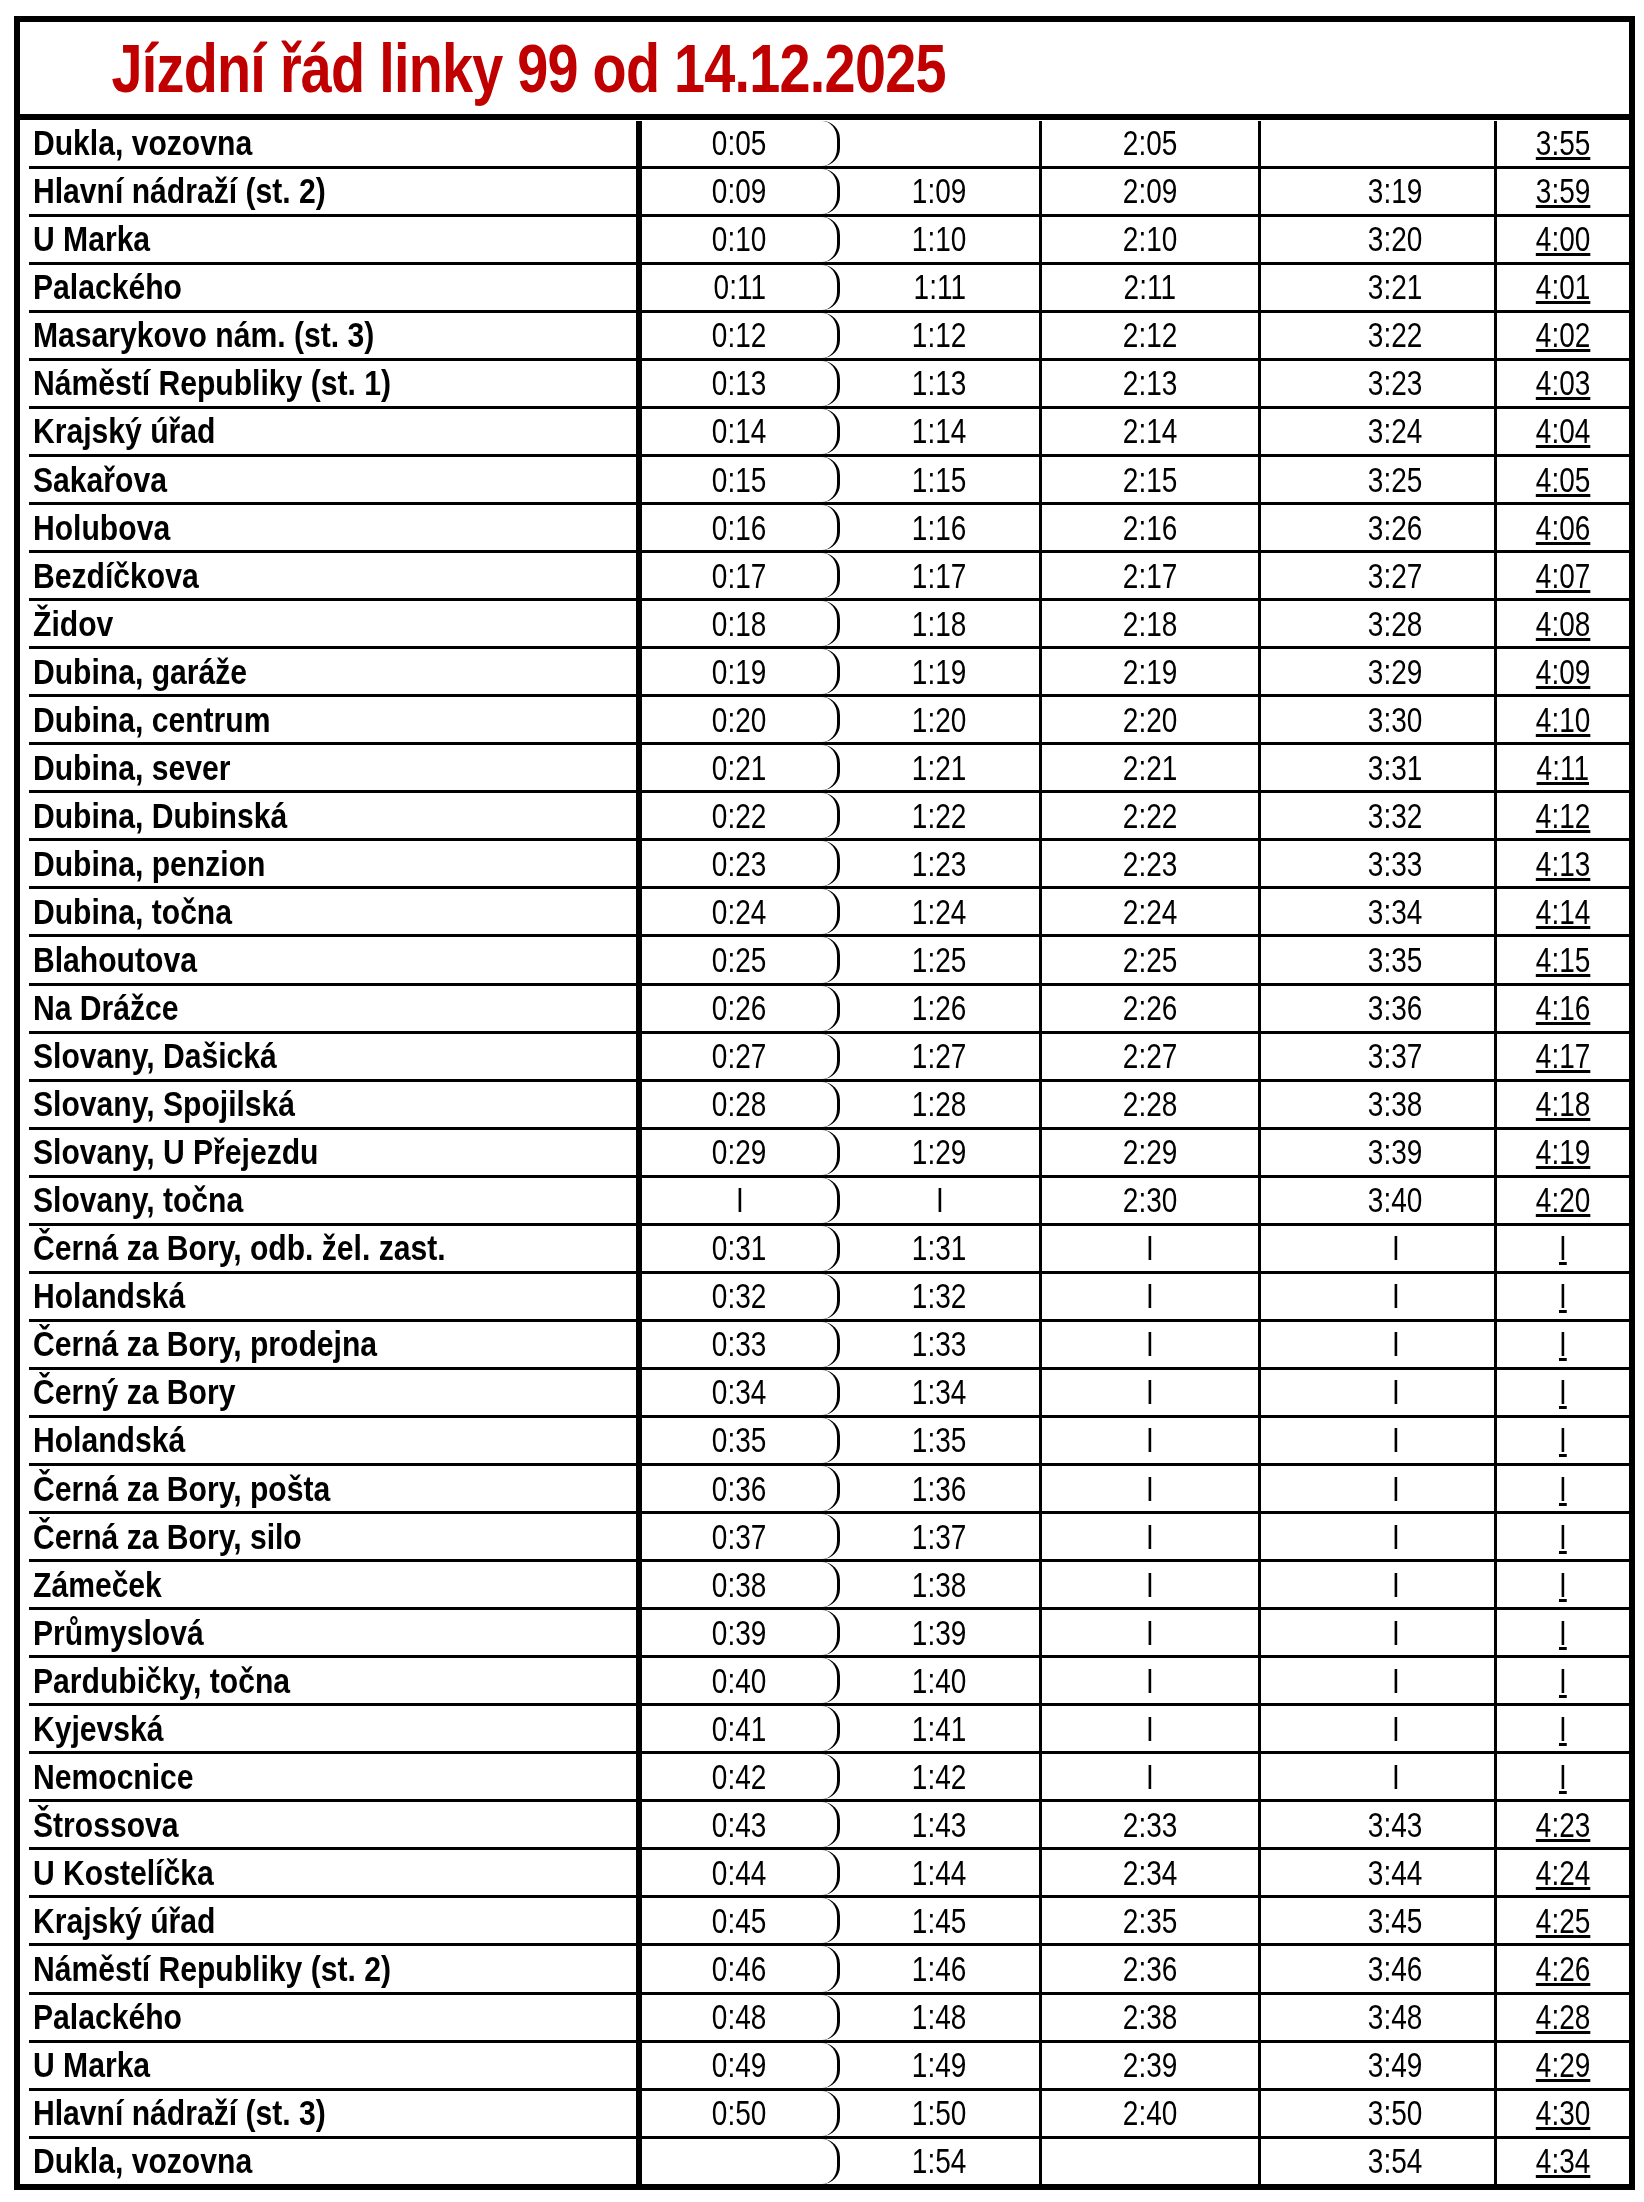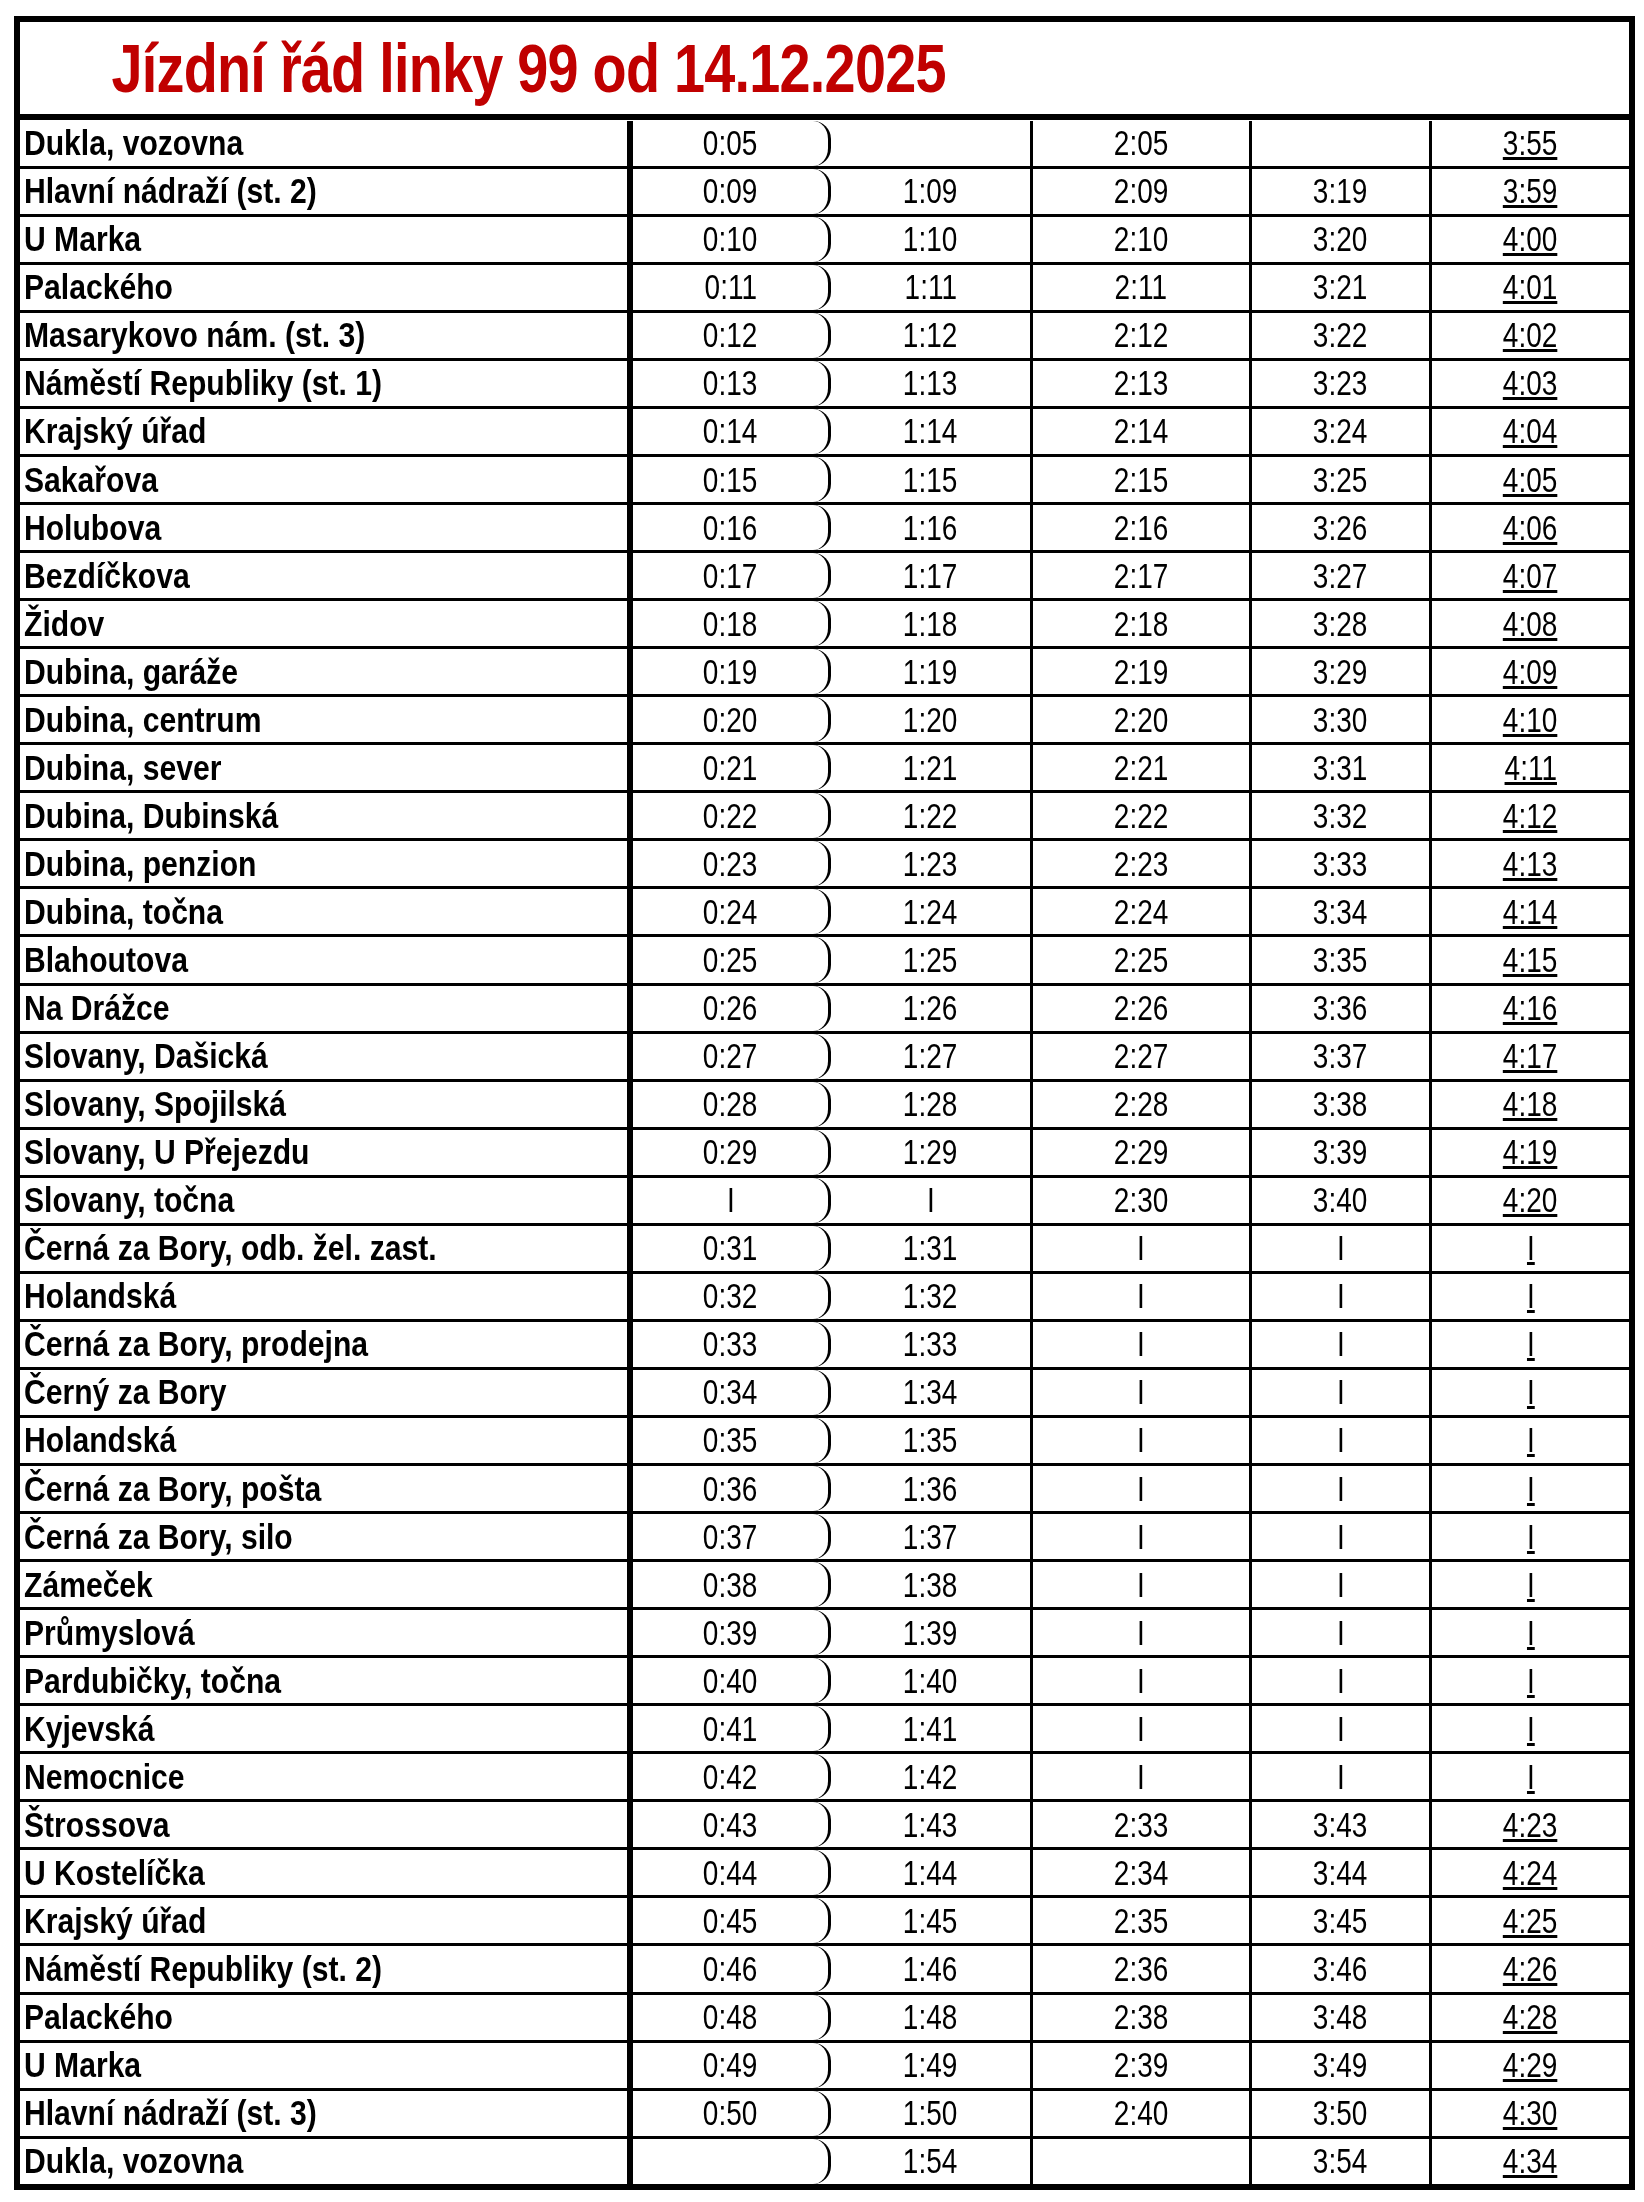--- a/index.html
+++ b/index.html
@@ -20,21 +20,21 @@
     color: #c00000;
     font-family: "Liberation Sans", sans-serif;
     font-weight: bold;
     font-size: 68px;
     letter-spacing: -0.9px;
     transform: scaleX(0.82);
     white-space: nowrap;
   }
   .rows {
     position: absolute; left: 0; right: 0; top: 99px; bottom: 0;
-    display: flex; flex-direction: column;
+    display: flex; flex-direction: column; padding-left: 9px;
   }
   .row {
     flex: 1 1 0;
     display: flex;
     border-bottom: 3.7px solid #000;
     box-sizing: border-box;
     min-height: 0;
   }
   .row:last-child { border-bottom: none; }
   .cell {
@@ -56,21 +56,21 @@
   .cell.time {
     justify-content: center;
     font-size: 35px;
     border-right: 3.7px solid #000;
   }
   .cell.time span { display: inline-block; transform: scaleX(0.8); }
   .cell.time:last-child { border-right: none; }
   .c1 { width: 198px; border-radius: 18px; }
   .c2 { width: 202px; text-align: right; }
   .c3 { width: 219px; }
-  .c4 { width: 180px; }
+  .c4 { width: 200px; margin-left: 36px; }
   .c5 { flex: 1 1 auto; text-decoration: underline; }
 </style>
 </head>
 <body>
 
 <div id="timetable">
   <div class="title-row">
     <div class="title">Jízdní řád linky 99 od 14.12.2025</div>
   </div>
   <div class="rows" id="rows">

